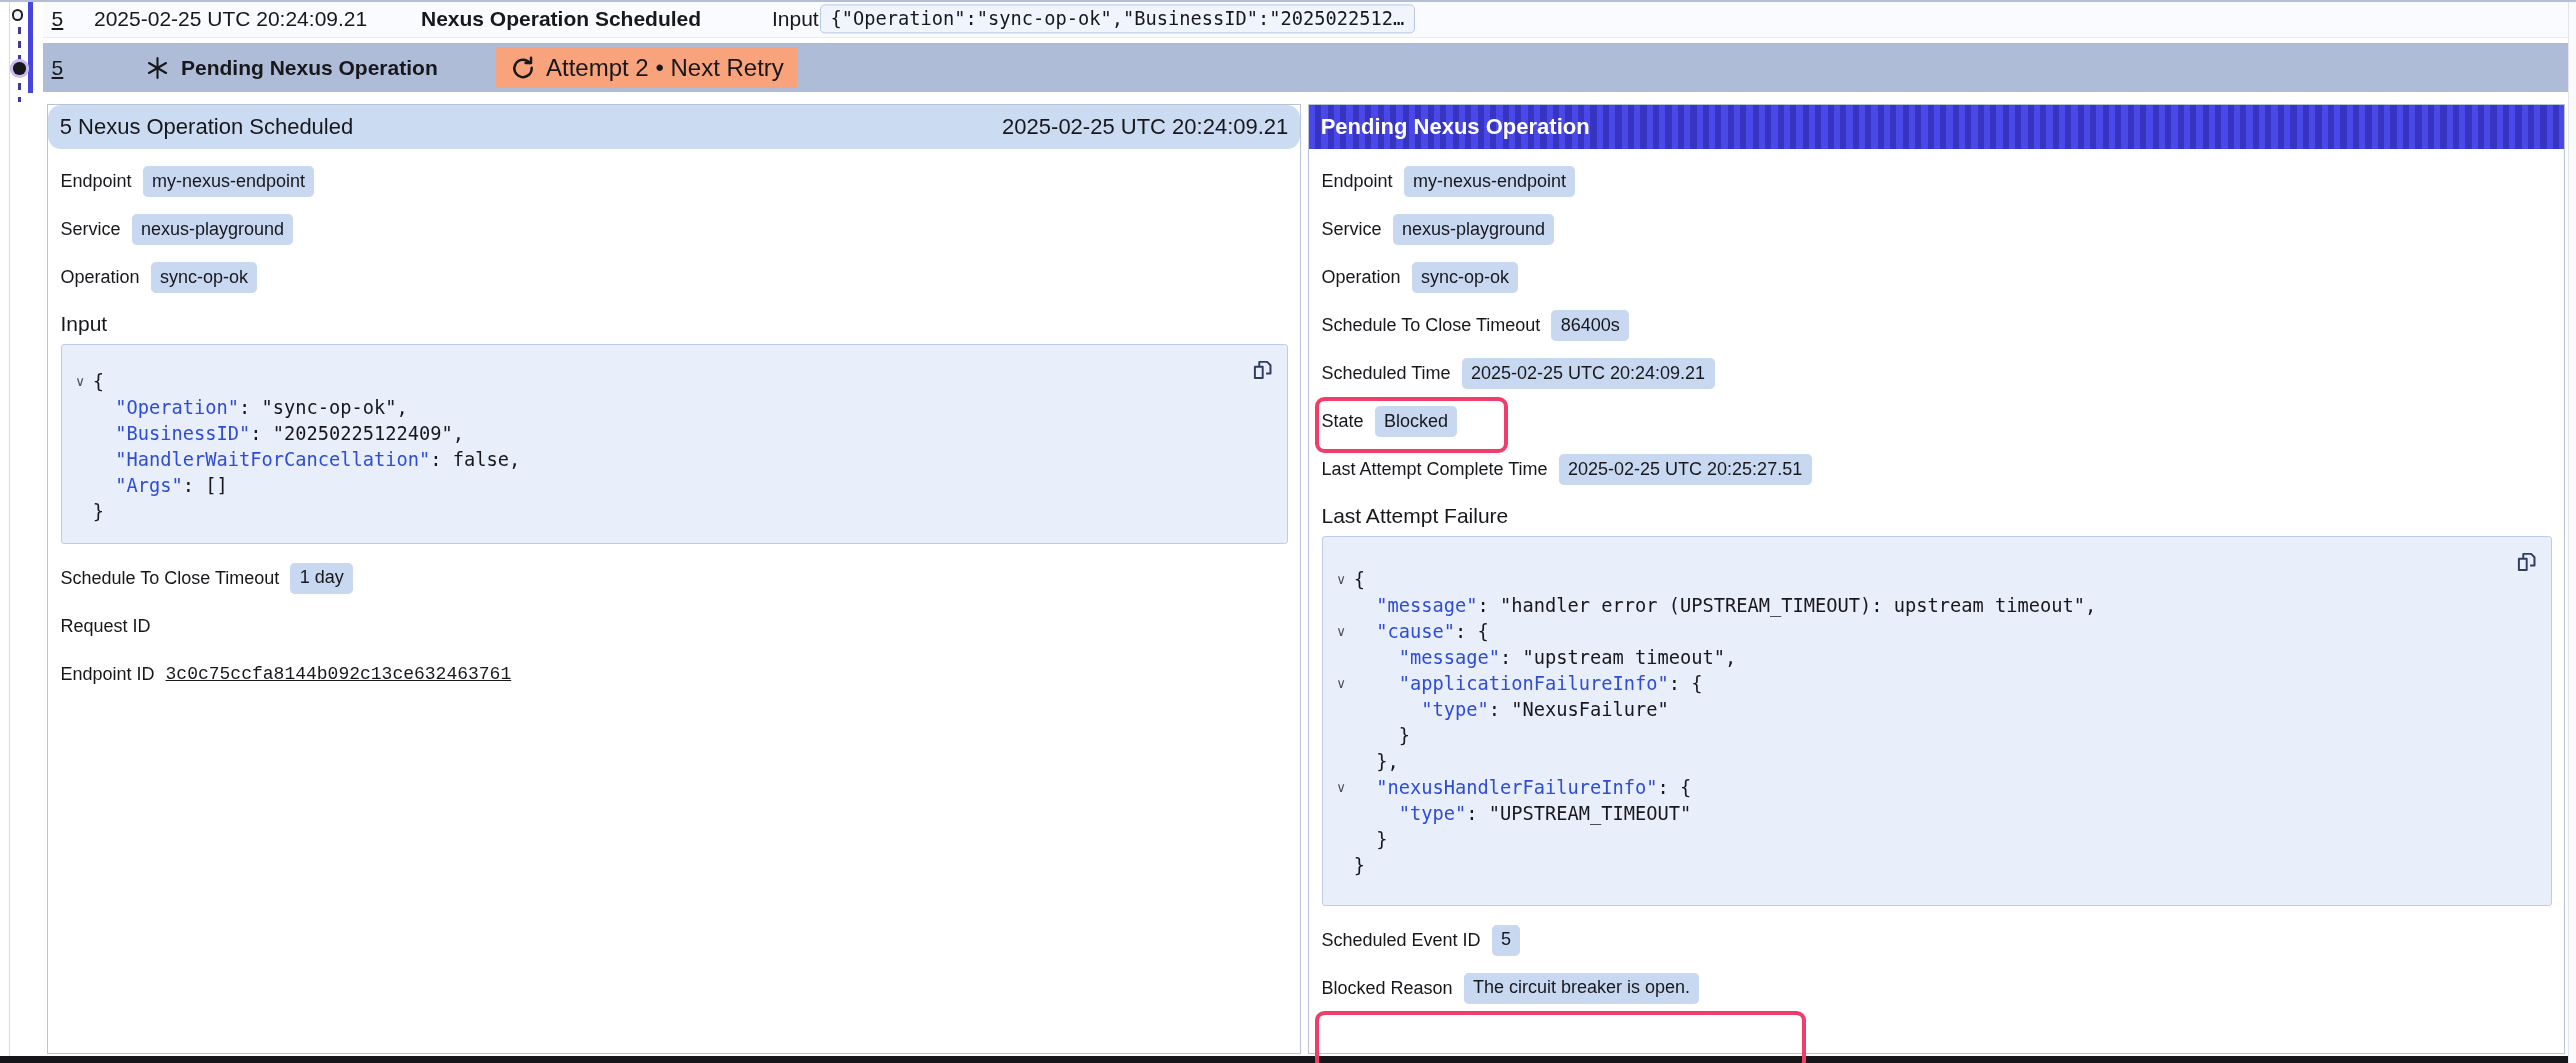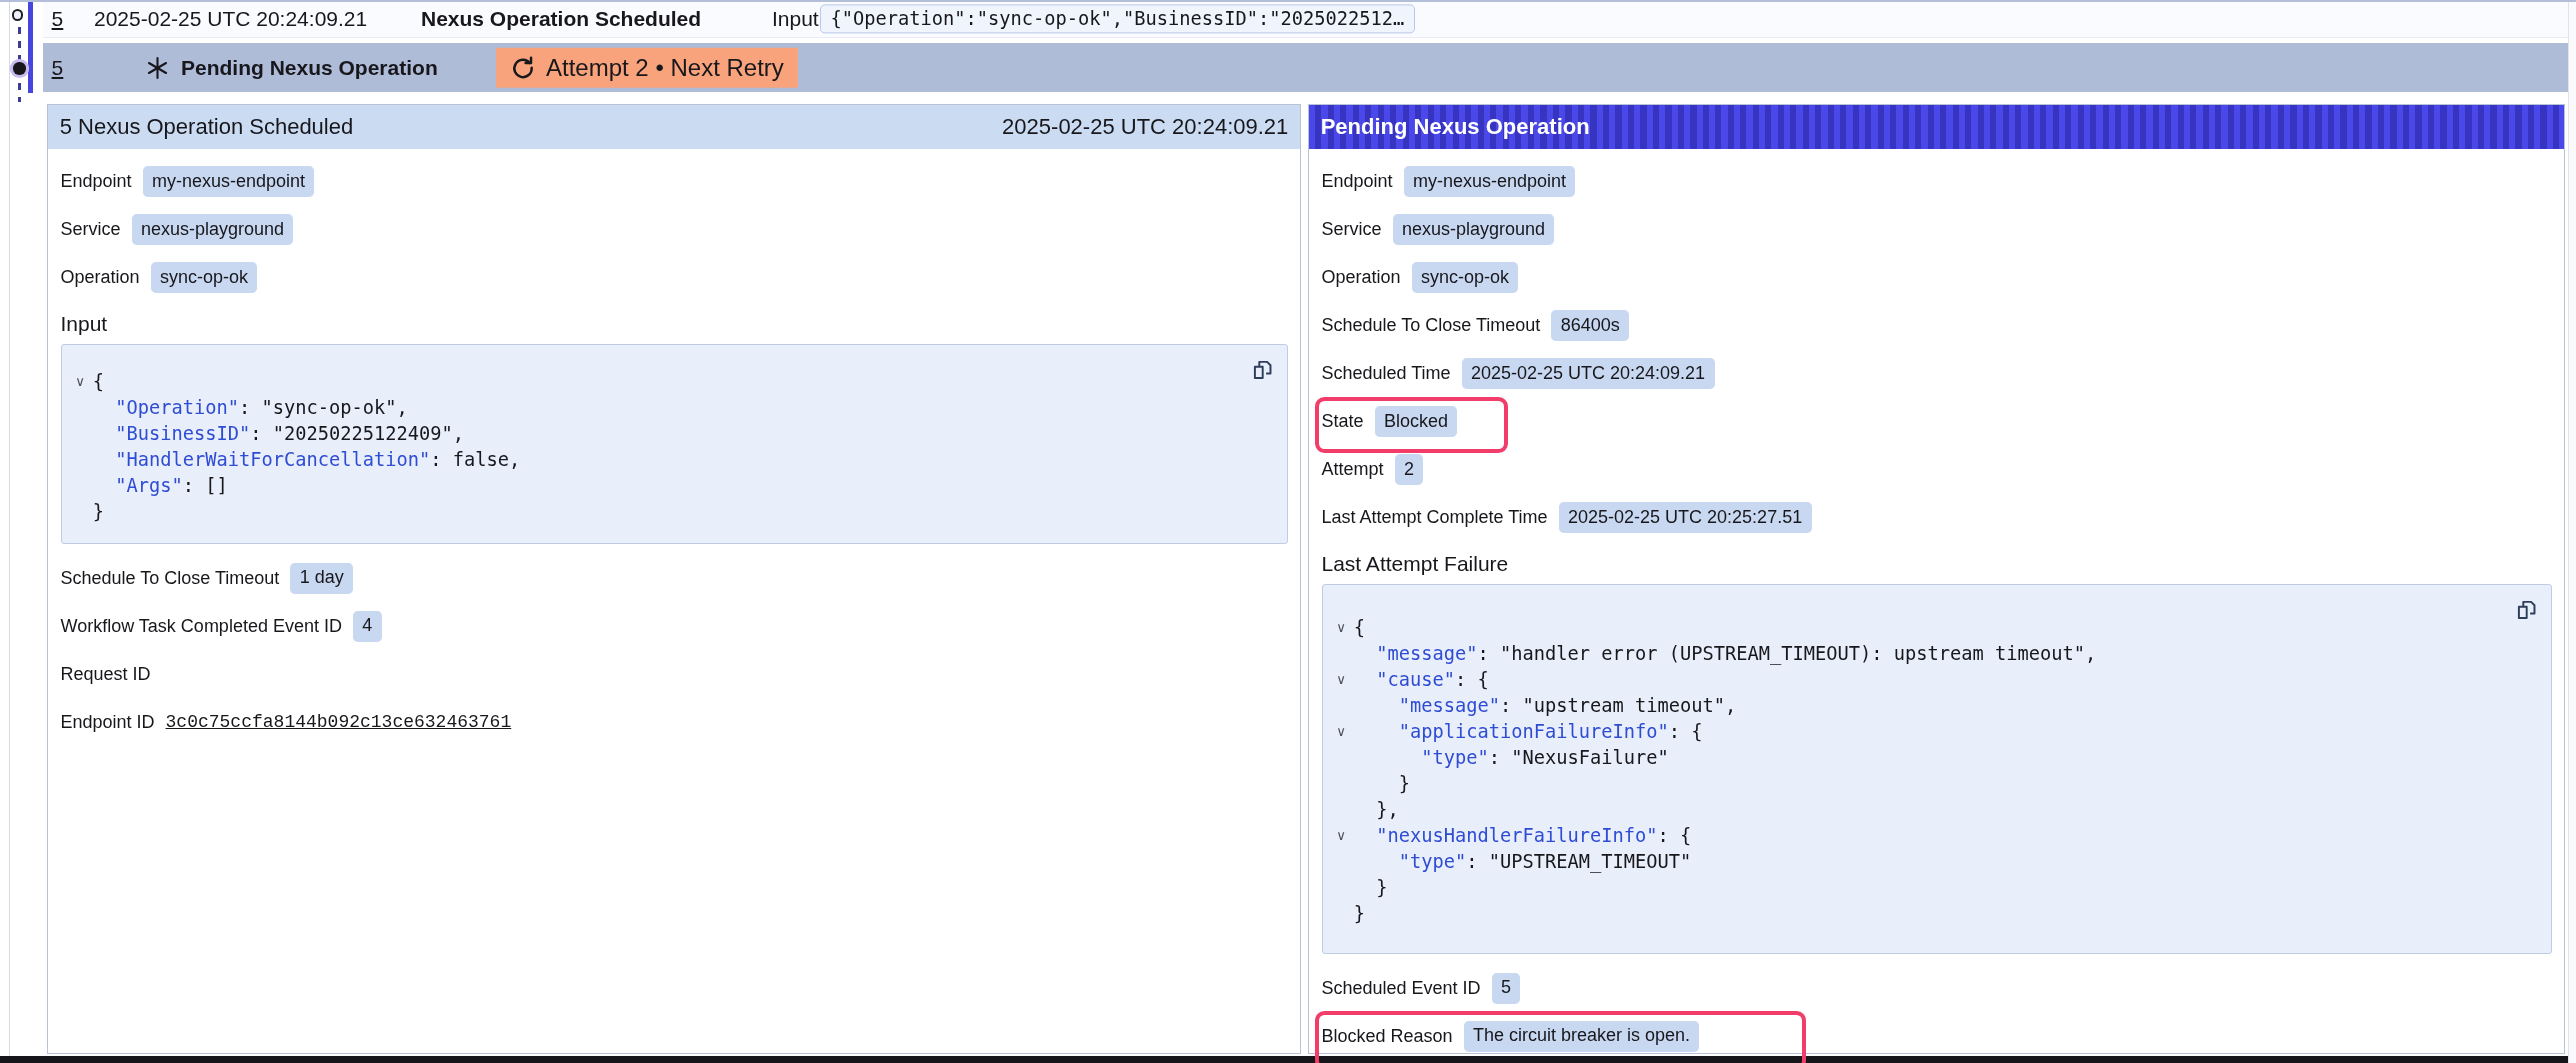--- a/index.html
+++ b/index.html
@@ -45,21 +45,21 @@
     left:453px; display:inline-flex; align-items:center; gap:10px;
     background:var(--c-badge-orange,#F8A37C); border-radius:1.6px;
     padding:6.2px 14px; font-size:24px;
   }
 
   
   .panel { position:absolute; top:104px; background:#fff; border:0.8px solid var(--c-panel-border,#B9C3D6); }
   .panel-left  { left:47px;  width:1254px; height:950px; }
   .panel-right { left:1308px; width:1257px; height:950px; }
   .panel-header { height:44px; display:flex; align-items:center; justify-content:space-between; padding:0 11.7px; font-size:22px; }
-  .panel-left .panel-header { background:var(--c-header-blue,#CBDCF2); }
+  .panel-left .panel-header { background:var(--c-header-blue,#CBDCF2);border-radius:13px; }
   .panel-right .panel-header {
     background:repeating-linear-gradient(90deg,var(--c-stripe-light,#4A48E9) 0 6.2px,var(--c-stripe-dark,#3734C1) 6.2px 12.5px);
     color:#fff; font-weight:700;
   }
   .panel-body { position:relative; padding:15.6px 12.5px 0 12.5px; }
 
   .field { display:flex; align-items:center; gap:11px; height:34px; margin-bottom:14px; font-size:18px; white-space:nowrap; }
   .chip { background:var(--c-chip-bg,#C9D8F1); border-radius:4.7px; padding:4.7px 9.4px; line-height:1.2; }
   .link-value { text-decoration:underline;font-family:Liberation Mono, monospace; }
   .section-label { height:31px; display:flex; align-items:center; margin-bottom:4.7px; font-size:21px; }
@@ -155,24 +155,20 @@
         <div class="code-line"><span class="gutter"></span><span class="code-text"><span>  </span><span class="json-key">"HandlerWaitForCancellation"</span><span>: false,</span></span></div>
         <div class="code-line"><span class="gutter"></span><span class="code-text"><span>  </span><span class="json-key">"Args"</span><span>: []</span></span></div>
         <div class="code-line"><span class="gutter"></span><span class="code-text"><span>}</span></span></div>
       </div>
     <div>
         <div class="field">
           <span class="field-label">Schedule To Close Timeout</span>
           <span class="chip">1 day</span>
         </div>
         <div class="field">
-          <span class="field-label">Workflow Task Completed Event ID</span>
-          <span class="chip">4</span>
-        </div>
-        <div class="field">
           <span class="field-label">Request ID</span>
         </div>
         <div class="field">
           <span class="field-label">Endpoint ID</span>
           <span class="link-value">3c0c75ccfa8144b092c13ce632463761</span>
         </div>
       </div>
   </div>
 </div>
 
@@ -198,24 +194,20 @@
           <span class="field-label">Schedule To Close Timeout</span>
           <span class="chip">86400s</span>
         </div>
         <div class="field">
           <span class="field-label">Scheduled Time</span>
           <span class="chip">2025-02-25 UTC 20:24:09.21</span>
         </div>
         <div class="field">
           <span class="field-label">State</span>
           <span class="chip">Blocked</span>
-        </div>
-        <div class="field">
-          <span class="field-label">Attempt</span>
-          <span class="chip">2</span>
         </div>
         <div class="field">
           <span class="field-label">Last Attempt Complete Time</span>
           <span class="chip">2025-02-25 UTC 20:25:27.51</span>
         </div>
       </div>
     <div class="section-label">Last Attempt Failure</div>
     <div class="code-block tall" style="height:370px">
       <span class="copy-btn">
         <svg class="icon" width="23.4" height="23.4" viewBox="0 0 24 24" fill="none" stroke="#2F3D5C" stroke-width="2" stroke-linejoin="round">

